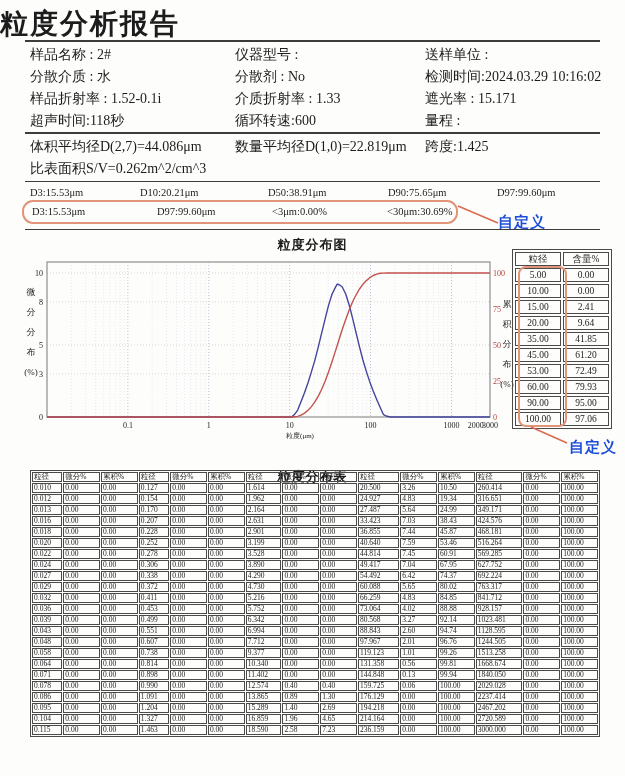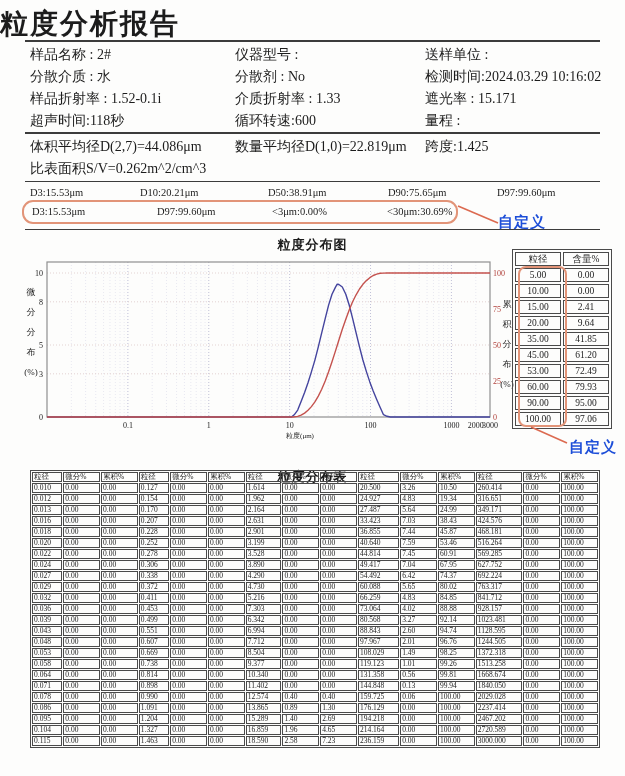--- a/index.html
+++ b/index.html
@@ -454,21 +454,21 @@
             <td>0.00</td>
             <td>100.00</td>
           </tr>
           <tr>
             <td>0.036</td>
             <td>0.00</td>
             <td>0.00</td>
             <td>0.453</td>
             <td>0.00</td>
             <td>0.00</td>
-            <td>7.303</td>
+            <td>5.752</td>
             <td>0.00</td>
             <td>0.00</td>
             <td>73.064</td>
             <td>4.02</td>
             <td>88.88</td>
             <td>928.157</td>
             <td>0.00</td>
             <td>100.00</td>
           </tr>
           <tr>
@@ -512,37 +512,20 @@
             <td>0.607</td>
             <td>0.00</td>
             <td>0.00</td>
             <td>7.712</td>
             <td>0.00</td>
             <td>0.00</td>
             <td>97.967</td>
             <td>2.01</td>
             <td>96.76</td>
             <td>1244.505</td>
-            <td>0.00</td>
-            <td>100.00</td>
-          </tr>
-          <tr>
-            <td>0.053</td>
-            <td>0.00</td>
-            <td>0.00</td>
-            <td>0.669</td>
-            <td>0.00</td>
-            <td>0.00</td>
-            <td>8.504</td>
-            <td>0.00</td>
-            <td>0.00</td>
-            <td>108.029</td>
-            <td>1.49</td>
-            <td>98.25</td>
-            <td>1372.318</td>
             <td>0.00</td>
             <td>100.00</td>
           </tr>
           <tr>
             <td>0.058</td>
             <td>0.00</td>
             <td>0.00</td>
             <td>0.738</td>
             <td>0.00</td>
             <td>0.00</td>

